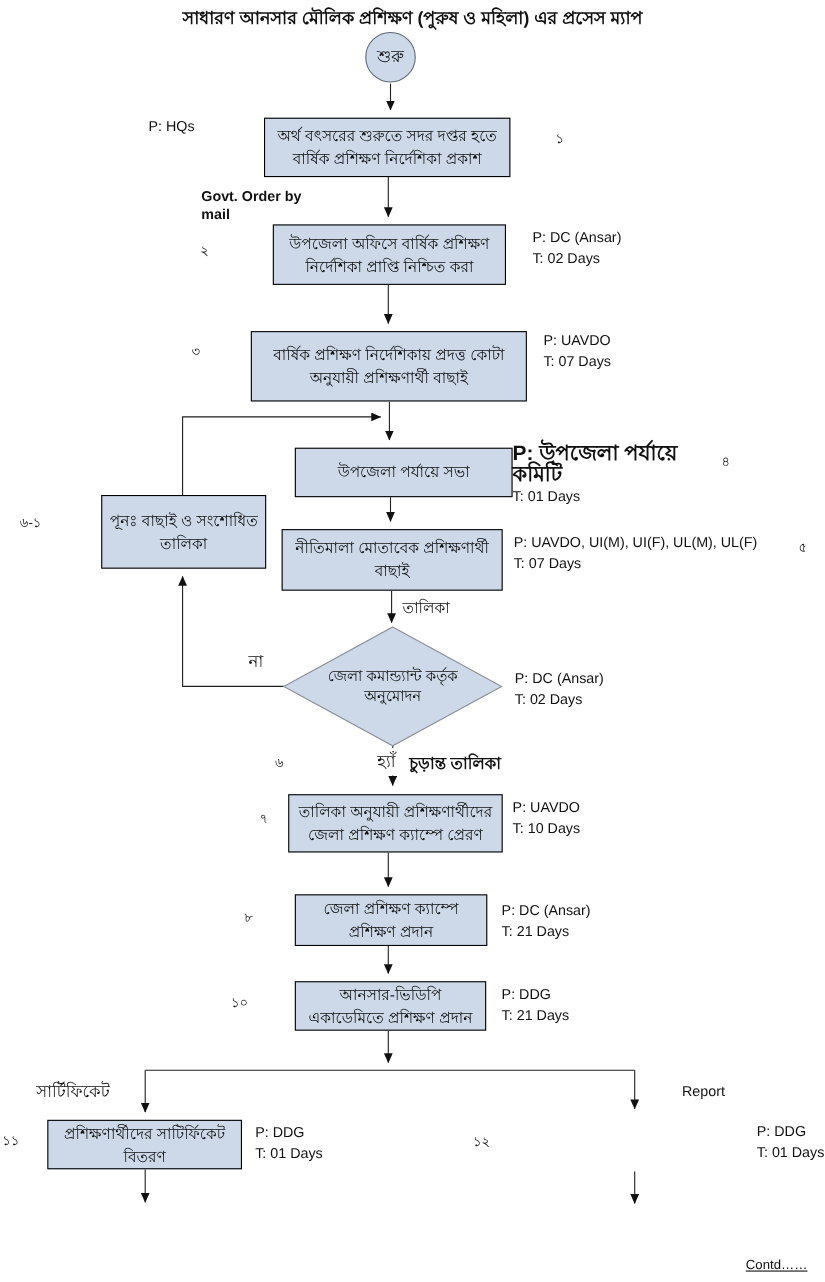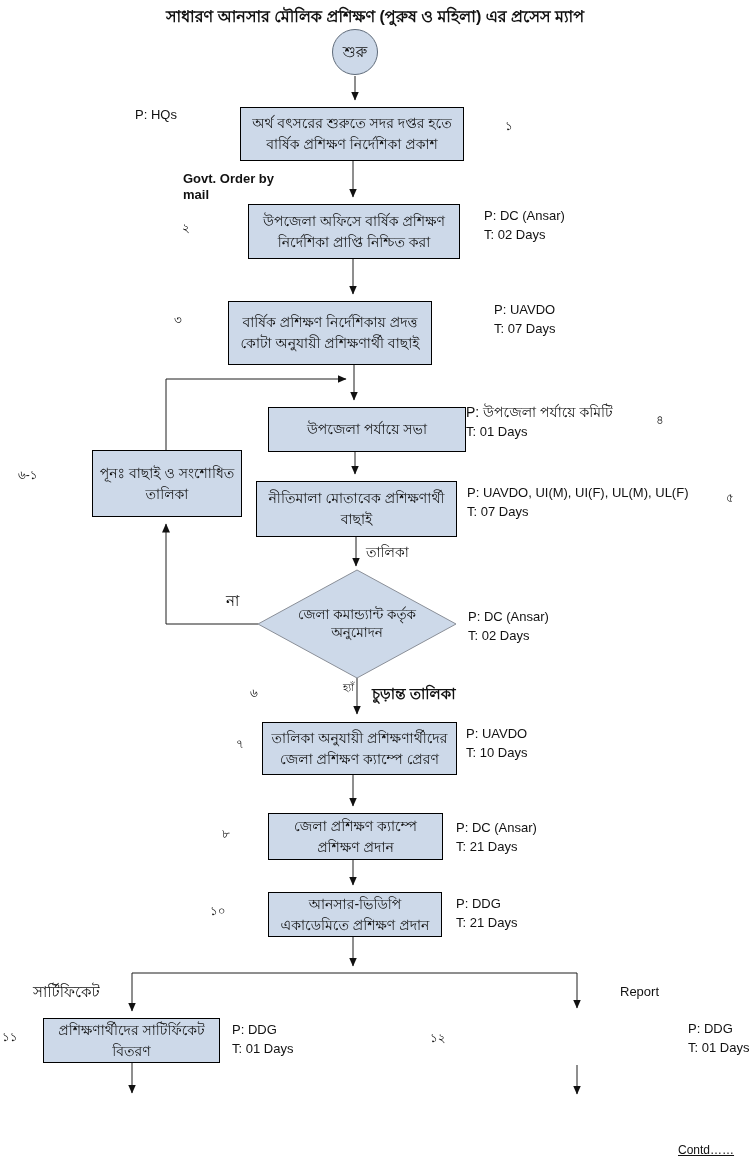--- a/index.html
+++ b/index.html
@@ -12,21 +12,21 @@
         display:flex;align-items:center;justify-content:center;text-align:center;
         font-size:14px;line-height:1.5;padding:2px 6px;box-sizing:border-box;}
   .start{border-radius:50%;border:1px solid #5f6b7a;font-size:15px;}
   .dtext{position:absolute;display:flex;align-items:center;justify-content:center;
          text-align:center;font-size:13.5px;line-height:1.35;}
   .lbl{position:absolute;font-size:13px;line-height:19px;white-space:nowrap;}
   .lbl.bn{white-space:normal;}
   .num{position:absolute;font-size:12px;}
   .edge{position:absolute;font-size:14px;white-space:nowrap;}
   .edge.bold{font-weight:bold;font-size:15px;}
-  .edge.small{font-size:10px;}
+  .edge.small{font-size:15px;}
   .edge.onl{background:#fff;padding:0 2px;}
   .gov{position:absolute;font-size:13px;font-weight:bold;line-height:16px;width:96px;}
   .contd{position:absolute;font-size:12px;text-decoration:underline;}
 </style>
 </head>
 <body>
 
 <div id="page">
 
   <div id="title">সাধারণ আনসার মৌলিক প্রশিক্ষণ (পুরুষ ও মহিলা) এর প্রসেস ম্যাপ</div>
@@ -64,21 +64,21 @@
   </div>
 
   <div class="node" style="left:240px;top:107px;width:224px;height:54px;">
     <span>অর্থ বৎসরের শুরুতে সদর দপ্তর হতে বার্ষিক প্রশিক্ষণ নির্দেশিকা প্রকাশ</span>
   </div>
 
   <div class="node" style="left:248px;top:204px;width:212px;height:55px;">
     <span>উপজেলা অফিসে বার্ষিক প্রশিক্ষণ নির্দেশিকা প্রাপ্তি নিশ্চিত করা</span>
   </div>
 
-  <div class="node" style="left:228px;top:301px;width:204px;height:64px;">
+  <div class="node" style="left:228px;top:301px;width:251px;height:64px;">
     <span>বার্ষিক প্রশিক্ষণ নির্দেশিকায় প্রদত্ত কোটা অনুযায়ী প্রশিক্ষণার্থী বাছাই</span>
   </div>
 
   <div class="node" style="left:268px;top:407px;width:198px;height:45px;">
     <span>উপজেলা পর্যায়ে সভা</span>
   </div>
 
   <div class="node" style="left:92px;top:450px;width:150px;height:67px;">
     <span>পূনঃ  বাছাই ও সংশোধিত তালিকা</span>
   </div>
@@ -113,21 +113,21 @@
   </div>
   <div class="lbl" style="left:484px;top:206px;">
     <div>P: DC (Ansar)</div>
     <div>T: 02 Days</div>
   </div>
   <div class="lbl" style="left:494px;top:300px;">
     <div>P: UAVDO</div>
     <div>T: 07 Days</div>
   </div>
   <div class="lbl bn" style="left:466px;top:403px;width:190px;">
-    <div style="font-size:14px;">P: উপজেলা পর্যায়ে কমিটি</div>
+    <div style="font-size:19px;font-weight:bold;">P: উপজেলা পর্যায়ে কমিটি</div>
     <div>T: 01 Days</div>
   </div>
   <div class="lbl" style="left:467px;top:483px;">
     <div>P: UAVDO, UI(M), UI(F), UL(M), UL(F)</div>
     <div>T: 07 Days</div>
   </div>
   <div class="lbl" style="left:468px;top:607px;">
     <div>P: DC (Ansar)</div>
     <div>T: 02 Days</div>
   </div>

